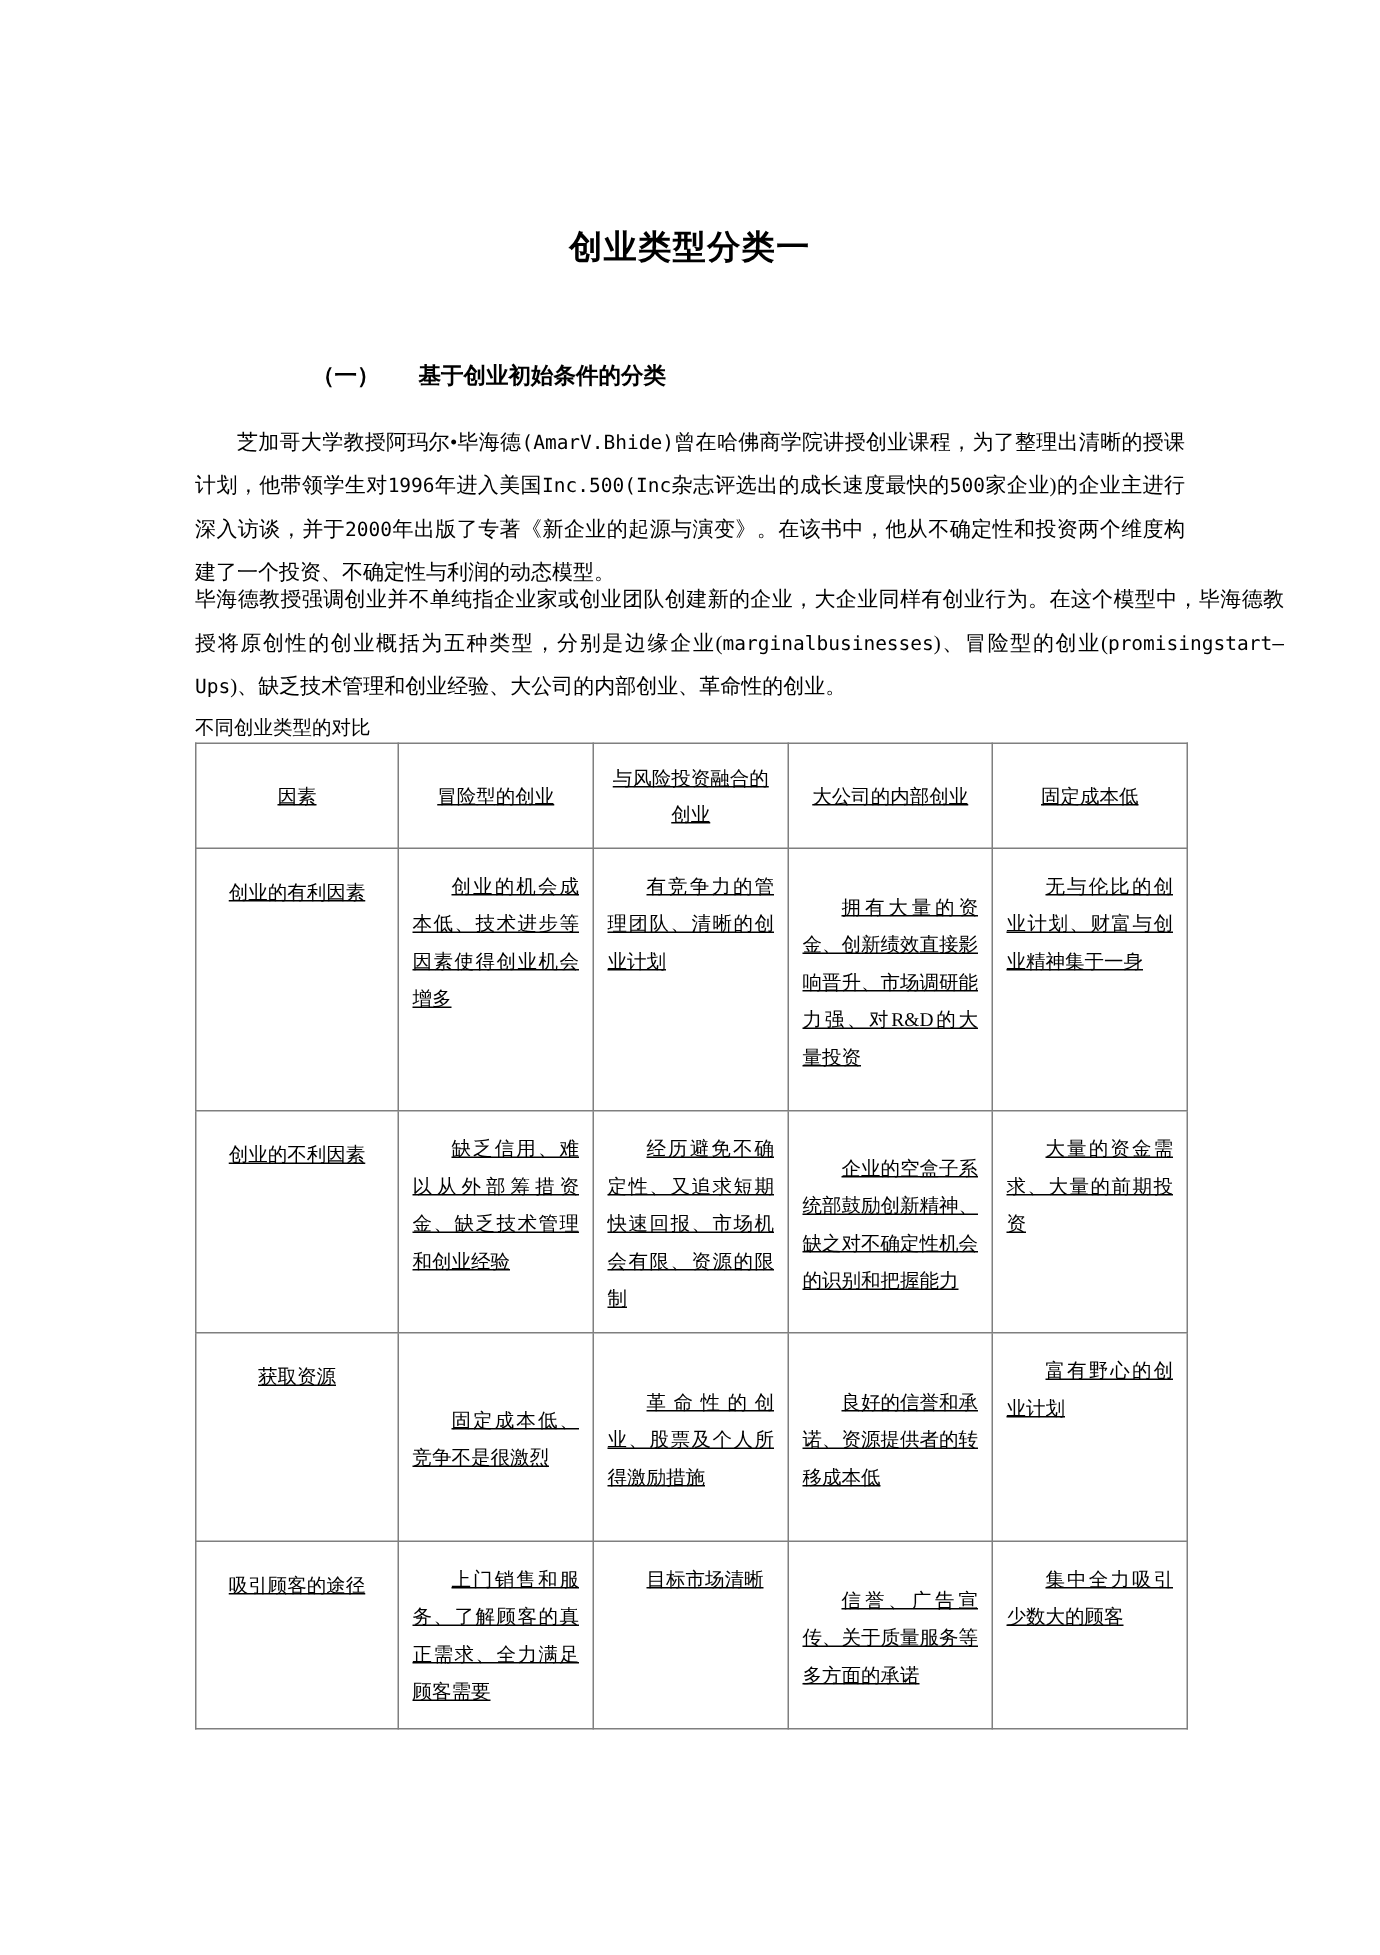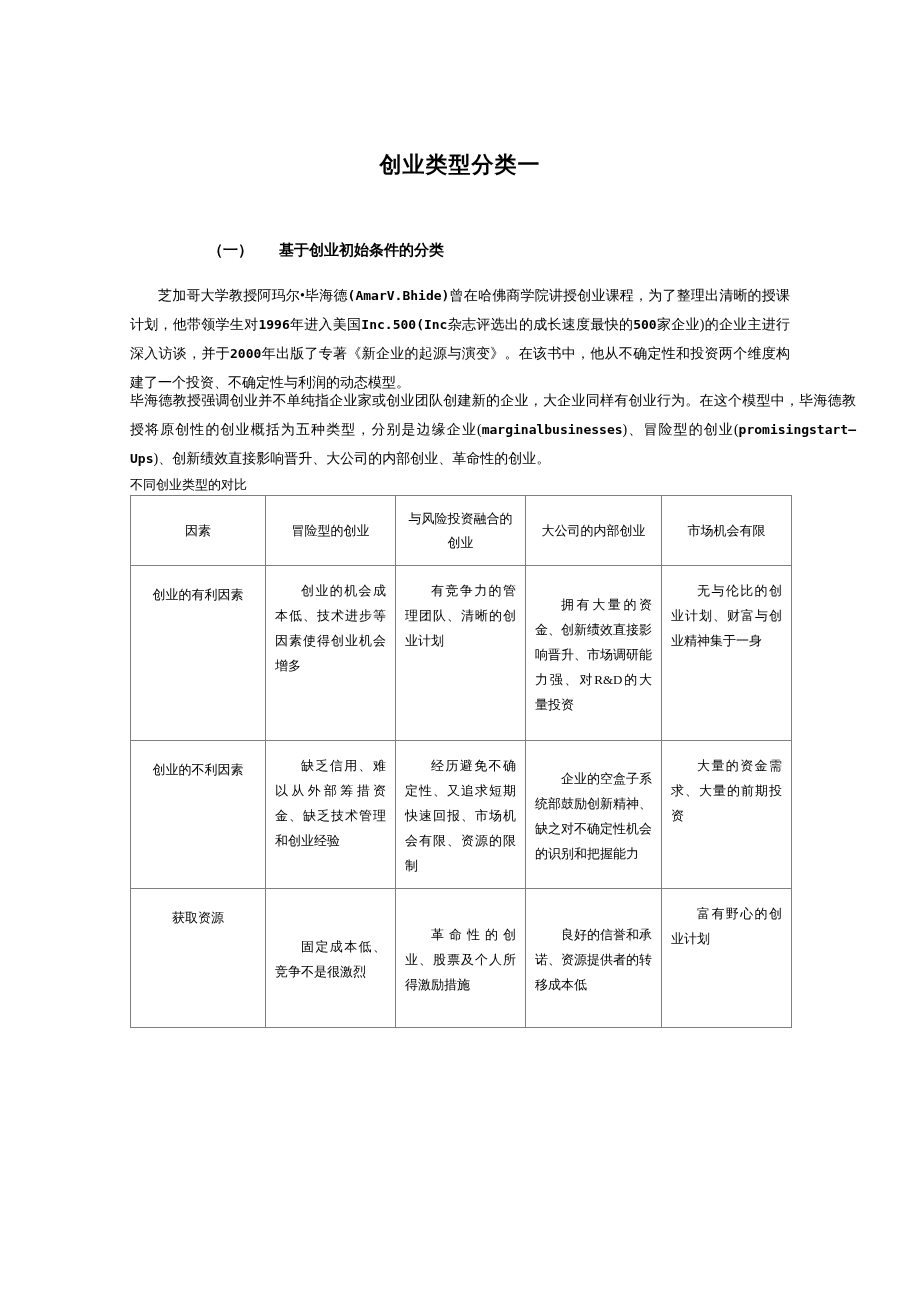--- a/index.html
+++ b/index.html
@@ -26,31 +26,32 @@
     font-size: 15px; font-weight: bold; margin-left: 32px;
   }
   .section-number { margin-right: 26px; }
   .body-para {
     position: absolute; left: 130px;
     font-size: 14px; line-height: 29px;
     text-align: justify;
   }
   .para-1 { top: 281px; width: 660px; text-indent: 2em; }
   .para-2 { top: 386px; width: 726px; }
-  .seg-bold { font-weight: bold; font-family: "DejaVu Sans Mono", monospace; font-size: 13px; }
+  .seg-bold { font-weight: normal; font-family: "DejaVu Sans Mono", monospace; font-size: 13px; }
   .table-caption {
     position: absolute; top: 476px; left: 130px; width: 660px;
     text-align: left; font-size: 13px;
   }
   .compare-table {
     position: absolute; top: 495px; left: 130px;
     width: 661px;
     border-collapse: collapse;
     table-layout: fixed;
     font-size: 13px;
+    text-decoration: underline;
   }
   .compare-table th, .compare-table td {
     border: 1px solid #7f7f7f;
     font-weight: normal;
   }
   .compare-table th {
     text-align: center; vertical-align: middle;
     padding: 6px 10px;
     line-height: 24px;
   }
@@ -79,39 +80,39 @@
 
 <div class="page">
 
   <h1 class="doc-title">创业类型分类一</h1>
 
   <h2 class="section-heading">
     <span class="section-number">（一）</span><span>基于创业初始条件的分类</span>
   </h2>
 
   <p class="body-para para-1"><span>芝加哥大学教授阿玛尔•毕海德</span><span class="seg-bold">(AmarV.Bhide)</span><span>曾在哈佛商学院讲授创业课程，为了整理出清晰的授课计划，他带领学生对</span><span class="seg-bold">1996</span><span>年进入美国</span><span class="seg-bold">Inc.500(Inc</span><span>杂志评选出的成长速度最快的</span><span class="seg-bold">500</span><span>家企业)的企业主进行深入访谈，并于</span><span class="seg-bold">2000</span><span>年出版了专著《新企业的起源与演变》。在该书中，他从不确定性和投资两个维度构建了一个投资、不确定性与利润的动态模型。</span></p>
-  <p class="body-para para-2"><span>毕海德教授强调创业并不单纯指企业家或创业团队创建新的企业，大企业同样有创业行为。在这个模型中，毕海德教授将原创性的创业概括为五种类型，分别是边缘企业(</span><span class="seg-bold">marginalbusinesses</span><span>)、冒险型的创业(</span><span class="seg-bold">promisingstart—Ups</span><span>)、创新绩效直接影响晋升、大公司的内部创业、革命性的创业。</span></p>
+  <p class="body-para para-2"><span>毕海德教授强调创业并不单纯指企业家或创业团队创建新的企业，大企业同样有创业行为。在这个模型中，毕海德教授将原创性的创业概括为五种类型，分别是边缘企业(</span><span class="seg-bold">marginalbusinesses</span><span>)、冒险型的创业(</span><span class="seg-bold">promisingstart—Ups</span><span>)、缺乏技术管理和创业经验、大公司的内部创业、革命性的创业。</span></p>
 
   <div class="table-caption">不同创业类型的对比</div>
 
   <table class="compare-table">
     <colgroup>
       <col style="width:135px">
       <col style="width:130px">
       <col style="width:130px">
       <col style="width:136px">
       <col style="width:130px">
     </colgroup>
     <tbody>
       <tr class="hdr">
         <th>因素</th>
         <th>冒险型的创业</th>
         <th>与风险投资融合的创业</th>
         <th>大公司的内部创业</th>
-        <th>市场机会有限</th>
+        <th>固定成本低</th>
       </tr>
 
       <tr class="r0">
         <td class="row-label">创业的有利因素</td>
         <td>
             <div class="cell-text">创业的机会成本低、技术进步等因素使得创业机会增多</div>
           </td>
         <td>
             <div class="cell-text">有竞争力的管理团队、清晰的创业计划</div>
           </td>
@@ -148,16 +149,31 @@
             <div class="cell-text">革命性的创业、股票及个人所得激励措施</div>
           </td>
         <td class="vm">
             <div class="cell-text">良好的信誉和承诺、资源提供者的转移成本低</div>
           </td>
         <td>
             <div class="cell-text">富有野心的创业计划</div>
           </td>
       </tr>
 
+      <tr class="r3">
+        <td class="row-label">吸引顾客的途径</td>
+        <td>
+            <div class="cell-text">上门销售和服务、了解顾客的真正需求、全力满足顾客需要</div>
+          </td>
+        <td>
+            <div class="cell-text">目标市场清晰</div>
+          </td>
+        <td class="vm">
+            <div class="cell-text">信誉、广告宣传、关于质量服务等多方面的承诺</div>
+          </td>
+        <td>
+            <div class="cell-text">集中全力吸引少数大的顾客</div>
+          </td>
+      </tr>
     </tbody>
   </table>
 
 </div>
 
 </body></html>

